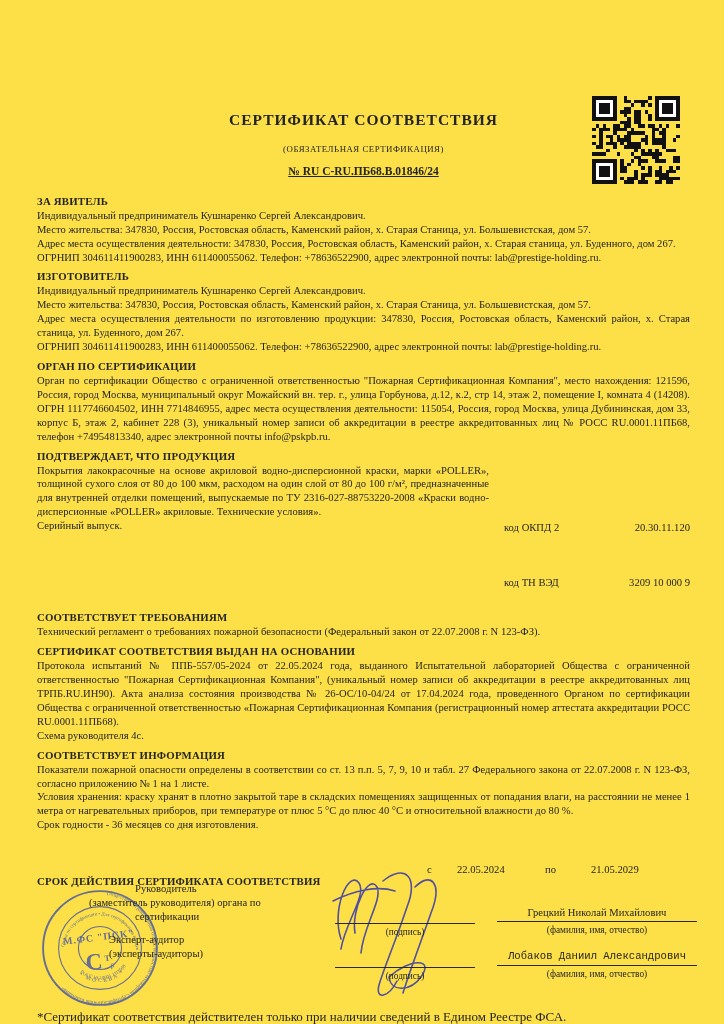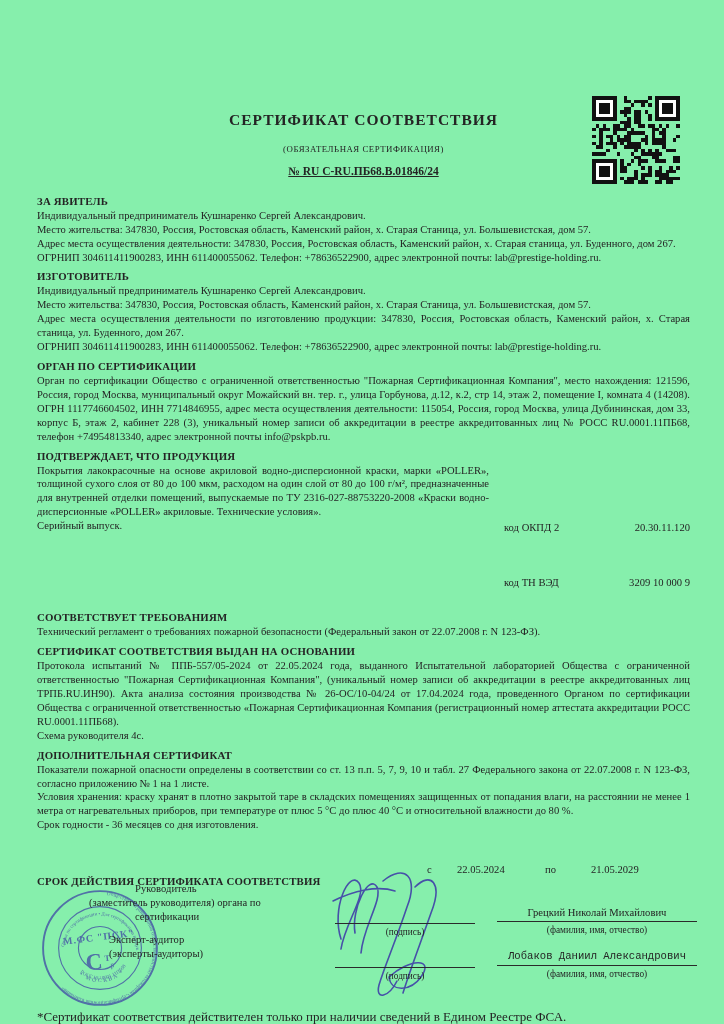--- a/index.html
+++ b/index.html
@@ -1,16 +1,16 @@
 <!DOCTYPE html>
 <html><head>
 <meta charset="utf-8">
 <style>
   html,body{margin:0;padding:0;background:#e8e8e8;}
-  .page{position:relative;width:724px;height:1024px;background:#86efac;margin:0 auto;
+  .page{position:relative;width:724px;height:1024px;background:#fde047;margin:0 auto;
         font-family:"Liberation Serif",serif;color:#242424;overflow:hidden;}
   .content{padding:110px 34px 0 37px;font-size:10.6px;line-height:13.9px;}
   .hdr{text-align:center;}
   .title{font-size:15.5px;font-weight:bold;letter-spacing:1px;line-height:20px;}
   .subtitle{font-size:8.8px;letter-spacing:.5px;margin-top:13px;}
   .number{font-size:11.5px;font-weight:bold;margin-top:8px;text-decoration:underline;}
   .qr{position:absolute;left:592px;top:96px;width:88px;height:88px;}
   section{margin:0 0 5px 0;}
   .sec-h{font-size:10.8px;font-weight:bold;letter-spacing:.2px;line-height:15px;margin:0;}
   .ln{text-align:justify;}
@@ -300,21 +300,21 @@
       <div class="ln">Технический регламент о требованиях пожарной безопасности (Федеральный закон от 22.07.2008 г. N 123-ФЗ).</div>
     </section>
 
     <section>
       <h2 class="sec-h">СЕРТИФИКАТ СООТВЕТСТВИЯ ВЫДАН НА ОСНОВАНИИ</h2>
       <div class="ln">Протокола испытаний № ППБ-557/05-2024 от 22.05.2024 года, выданного Испытательной лабораторией Общества с ограниченной ответственностью "Пожарная Сертификационная Компания", (уникальный номер записи об аккредитации в реестре аккредитованных лиц ТРПБ.RU.ИН90). Акта анализа состояния производства № 26-ОС/10-04/24 от 17.04.2024 года, проведенного Органом по сертификации Общества с ограниченной ответственностью «Пожарная Сертификационная Компания (регистрационный номер аттестата аккредитации РОСС RU.0001.11ПБ68).</div>
       <div>Схема руководителя 4с.</div>
     </section>
 
     <section>
-      <h2 class="sec-h">ДОПОЛНИТЕЛЬНАЯ СЕРТИФИКАТ</h2>
+      <h2 class="sec-h">СООТВЕТСТВУЕТ ИНФОРМАЦИЯ</h2>
       <div class="ln">Показатели пожарной опасности определены в соответствии со ст. 13 п.п. 5, 7, 9, 10 и табл. 27 Федерального закона от 22.07.2008 г. N 123-ФЗ, согласно приложению № 1 на 1 листе.</div>
       <div class="ln">Условия хранения: краску хранят в плотно закрытой таре в складских помещениях защищенных от попадания влаги, на расстоянии не менее 1 метра от нагревательных приборов, при температуре от плюс 5 °С до плюс 40 °С и относительной влажности до 80 %.</div>
       <div class="ln">Срок годности - 36 месяцев со дня изготовления.</div>
     </section>
 
     <div class="bzone">
 
       <div class="abs" style="left:0;top:38px;">
         <span class="v-head">СРОК ДЕЙСТВИЯ СЕРТИФИКАТА СООТВЕТСТВИЯ</span>
       </div>

